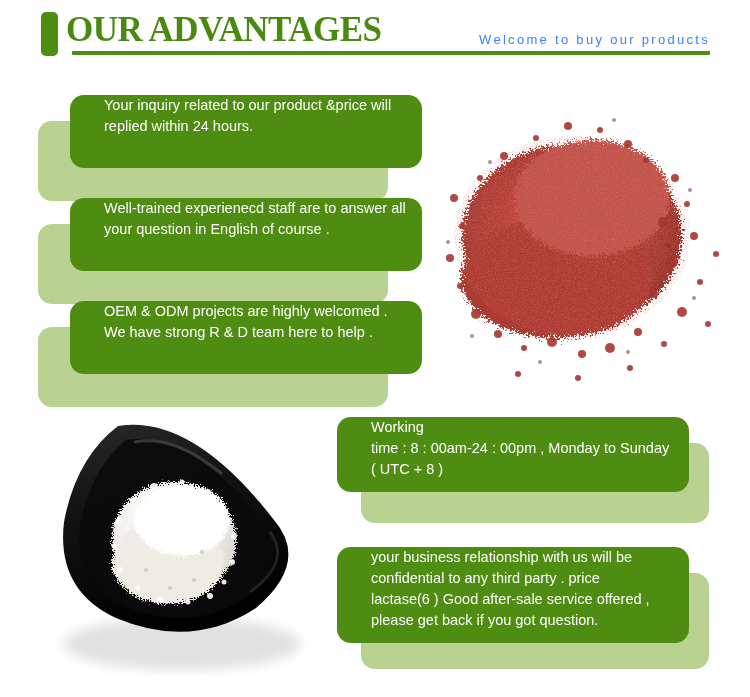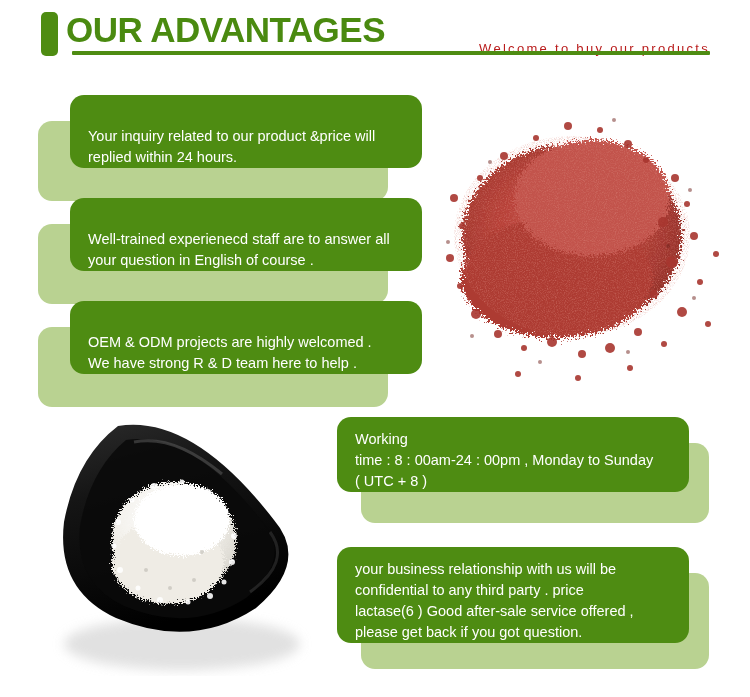--- a/index.html
+++ b/index.html
@@ -16,39 +16,39 @@
   
   .header{position:absolute;left:0;top:0;width:750px;height:70px;}
   .title-block{
     position:absolute;left:41px;top:12px;width:17px;height:44px;
     background:#4e8c12;border-radius:5px;
   }
   .title{
     position:absolute;left:66px;top:8px;
     font-size:35px;font-weight:bold;color:#4a8a10;
     letter-spacing:-0.5px;line-height:44px;white-space:nowrap;
-    font-family:Liberation Sans, sans-serif;
+    font-family:Liberation Serif, serif;
   }
   .tagline{
-    position:absolute;right:40px;top:41px;
-    font-size:13px;color:#b91c1c;letter-spacing:2.3px;white-space:nowrap;
+    position:absolute;right:40px;top:32px;
+    font-size:13px;color:#3b82f6;letter-spacing:2.3px;white-space:nowrap;
   }
   .title-rule{
     position:absolute;left:72px;top:51px;width:638px;height:4px;
     background:#4e8c12;border-radius:1px;
   }
 
   
   .bubble-group{position:absolute;}
   .bubble-back{
     position:absolute;background:#b9d291;border-radius:14px;
   }
   .bubble-front{
     position:absolute;background:#4e8c12;border-radius:14px;
-    box-sizing:border-box;display:flex;align-items:flex-end;
+    box-sizing:border-box;display:flex;align-items:flex-start;padding-left:16px;
   }
   .bubble-text{
     color:#ffffff;font-size:14.5px;line-height:1.45;
     padding:0 16px 0 18px;white-space:pre-line;
     font-family:"Liberation Sans","DejaVu Sans",sans-serif;
   }
 
   
   .bg-l{left:0;top:0;}
   .bg-l .bubble-back{left:0px;top:26px;width:350px;height:80px;}

